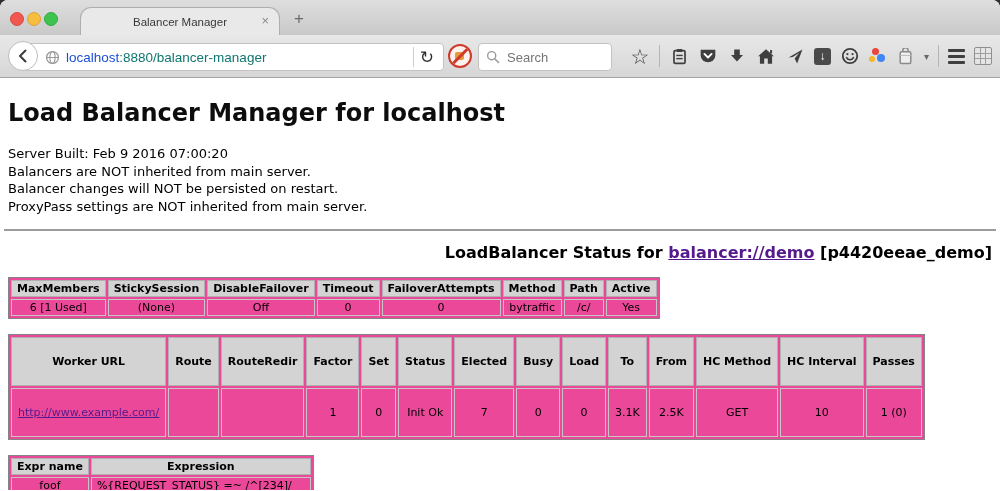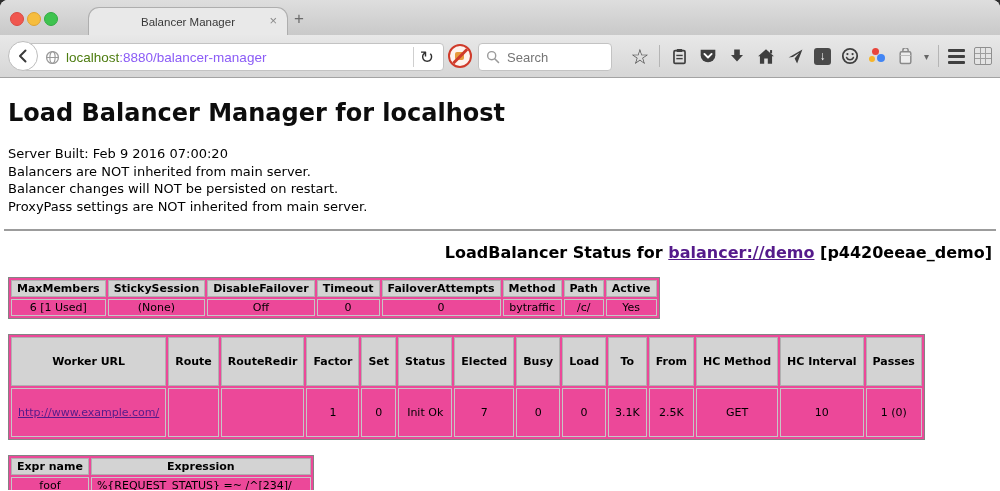--- a/index.html
+++ b/index.html
@@ -4,36 +4,36 @@
 <style>
   html,body{margin:0;padding:0;background:#2e2e2e;}
   .window{position:relative;width:1000px;height:491px;overflow:hidden;border-radius:8px 8px 0 0;
           font-family:"Liberation Sans",sans-serif;background:#fff;}
   
   .titlebar{position:relative;height:35px;background:linear-gradient(#dedede,#c9c9c9);}
   .traffic{position:absolute;top:12px;width:12px;height:12px;border-radius:50%;}
   .t-red{left:10px;background:#f0574f;border:1px solid #d94a43;}
   .t-yellow{left:27px;background:#f6bd3e;border:1px solid #dfa332;}
   .t-green{left:44px;background:#3ec34f;border:1px solid #32ab43;}
-  .tab{position:absolute;left:88px;top:7px;width:198px;height:28px;background:#e9e9e9;
+  .tab{position:absolute;left:80px;top:7px;width:198px;height:28px;background:#e9e9e9;
        border:1px solid #aeaeae;border-bottom:none;border-radius:11px 11px 0 0;
        display:flex;align-items:center;justify-content:center;text-align:center;}
   .tab-title{font-size:11.5px;color:#383838;}
   .tab-close{position:absolute;right:10px;top:5px;color:#8a8a8a;font-size:13px;cursor:default;}
   .newtab{position:absolute;left:294px;top:9px;font-size:17px;color:#6b6b6b;}
   
   .toolbar{position:relative;height:42px;background:linear-gradient(#e8e8e8,#d6d6d6);
            border-bottom:1px solid #a3a3a3;display:flex;align-items:center;}
   .backbtn{position:absolute;left:8px;top:6px;width:28px;height:28px;border-radius:50%;
            background:#fff;border:1px solid #bdbdbd;z-index:3;display:flex;align-items:center;justify-content:center;}
   .urlbar{position:absolute;left:22px;top:8px;width:420px;height:26px;background:#fff;
           border:1px solid #c3c3c3;border-radius:4px;display:flex;align-items:center;z-index:2;}
   .urlbar .globe{margin-left:22px;margin-right:6px;display:flex;}
-  .url-domain{font-size:13.5px;color:#4d7c0f;}
-  .url-path{font-size:13.5px;color:#8b5cf6;}
+  .url-domain{font-size:13.5px;color:#1d4ed8;}
+  .url-path{font-size:13.5px;color:#0f766e;}
   .url-spacer{flex:1;}
   .vsep{width:1px;height:20px;background:#cfcfcf;margin:0 6px;}
   .reload{font-size:17px;color:#2f2f2f;margin-right:9px;line-height:1;}
   .blockicon{position:absolute;left:448px;top:9px;width:20px;height:20px;border-radius:50%;
              border:2px solid #cf3a2a;background:#fdf3ee;overflow:hidden;}
   .blockicon .blob{position:absolute;left:5px;top:6px;width:9px;height:8px;background:#e79a3c;border-radius:2px;}
   .blockicon .slash{position:absolute;left:-2px;top:8px;width:26px;height:3px;background:#cf3a2a;transform:rotate(-45deg);}
   .searchbar{position:absolute;left:478px;top:8px;width:132px;height:26px;background:#fff;
              border:1px solid #c3c3c3;border-radius:4px;}
   .searchbar svg{position:absolute;left:7px;top:6px;}

